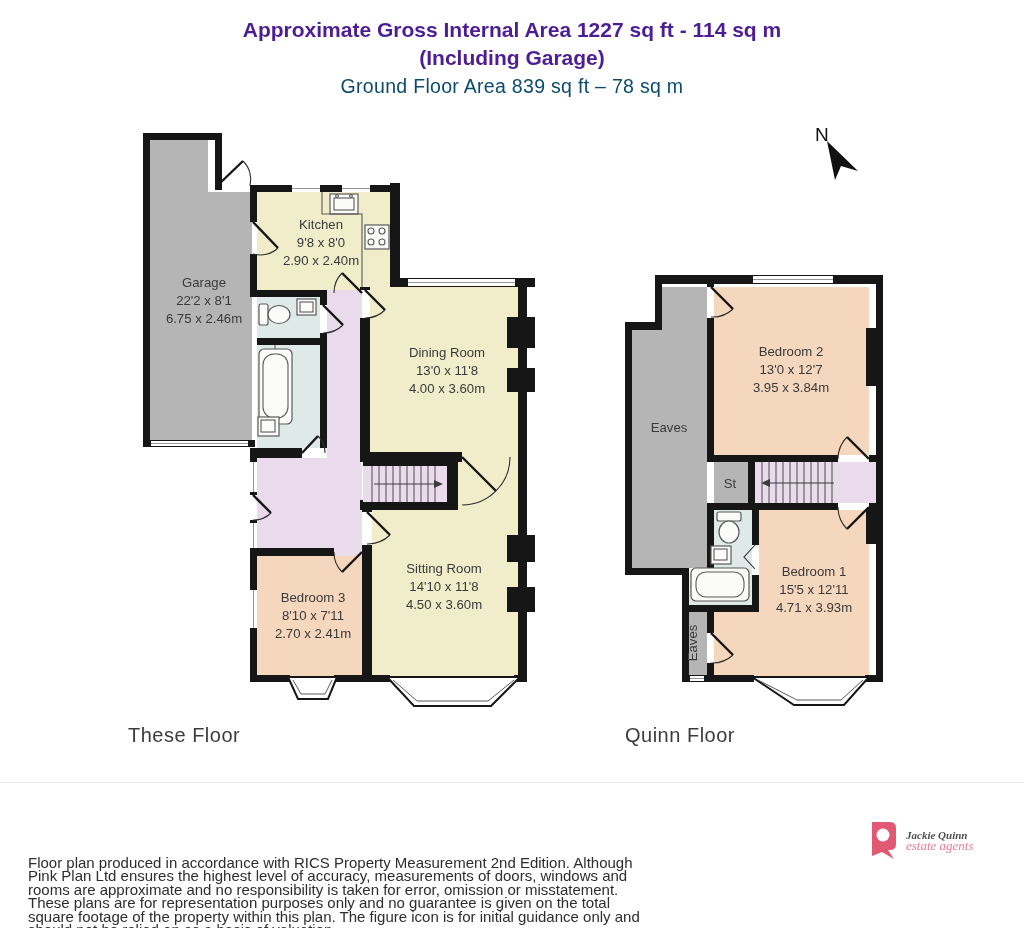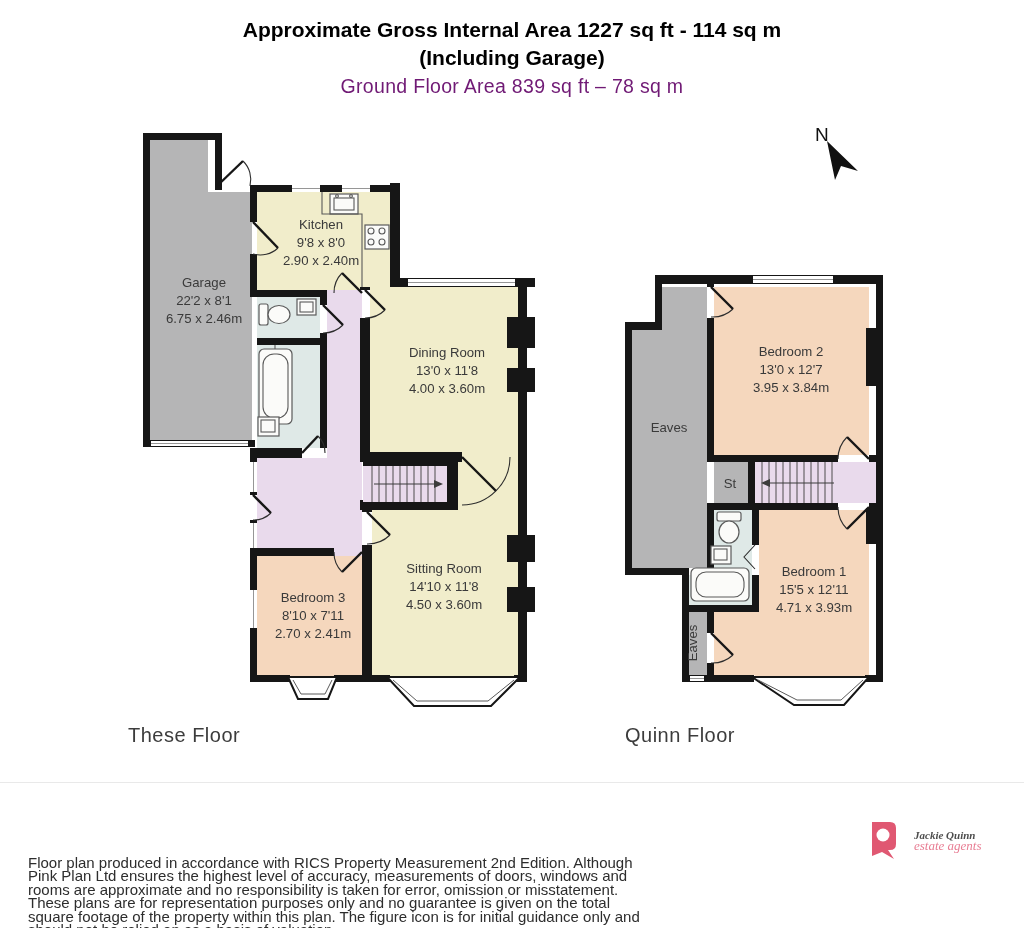--- a/index.html
+++ b/index.html
@@ -1,39 +1,39 @@
 <!DOCTYPE html>
 <html><head>
 <meta charset="utf-8">
 <style>
   html,body{margin:0;padding:0;background:#fff;}
   .canvas{position:relative;width:1024px;height:928px;background:#ffffff;
           font-family:"Liberation Sans",sans-serif;overflow:hidden;}
   .title-block{position:absolute;left:0;right:0;top:16px;text-align:center;}
-  .title-bold{font-size:21px;font-weight:bold;color:#000000;line-height:28px;}
-  .title-sub{font-size:19.5px;font-weight:400;color:#701a75;line-height:28px;letter-spacing:.3px;}
+  .title-bold{font-size:21px;font-weight:bold;color:#4c1d95;line-height:28px;}
+  .title-sub{font-size:19.5px;font-weight:400;color:#0c4a6e;line-height:28px;letter-spacing:.3px;}
   .floor-caption{position:absolute;font-size:20px;color:#3c3c3c;letter-spacing:.5px;}
   .caption-gf{left:128px;top:724px;}
   .caption-ff{left:625px;top:724px;}
   svg{position:absolute;overflow:visible;}
   .room-label{fill:#3a3a3a;font-size:13.2px;font-family:"Liberation Sans",sans-serif;}
   .wall{fill:#161616;}
   .win{fill:#ffffff;}
   .winline{stroke:#8a8a8a;stroke-width:.9;}
   .arc{stroke:#2d2d2d;stroke-width:1.1;fill:none;}
   .leaf{stroke:#161616;stroke-width:2.4;fill:none;}
   .fix{stroke:#5a5a5a;stroke-width:1.2;fill:#fbfbf9;}
   .fixn{stroke:#5a5a5a;stroke-width:1.1;fill:none;}
   .tread{stroke:#3c3c3c;stroke-width:.9;}
   .divider{position:absolute;left:0;top:782px;width:1024px;height:1px;background:#e9e9e9;}
   .pinkplan{position:absolute;left:25px;top:814px;display:flex;align-items:center;}
   .pinkplan-text{margin-left:14px;color:#ee6a87;font-size:13.5px;letter-spacing:6px;font-weight:400;}
   .disclaimer{position:absolute;left:28px;top:856px;width:618px;font-size:15px;
               line-height:13.4px;color:#2d2d2d;}
-  .jq{position:absolute;left:868px;top:822px;display:flex;align-items:flex-start;gap:8px;}
+  .jq{position:absolute;left:868px;top:822px;display:flex;align-items:flex-start;}
   .jq-textcol{margin-left:8px;padding-top:8px;}
   .jq-name{font-family:"Liberation Serif",serif;font-style:italic;font-weight:bold;
            font-size:11px;color:#4d4d4d;line-height:11px;}
   .jq-tag{font-family:Liberation Serif, serif;font-style:italic;font-size:13px;
           color:#e87d93;line-height:10px;}
   .north-n{fill:#111;font-size:19px;font-family:"Liberation Sans",sans-serif;}
 </style>
 </head>
 <body>
 

